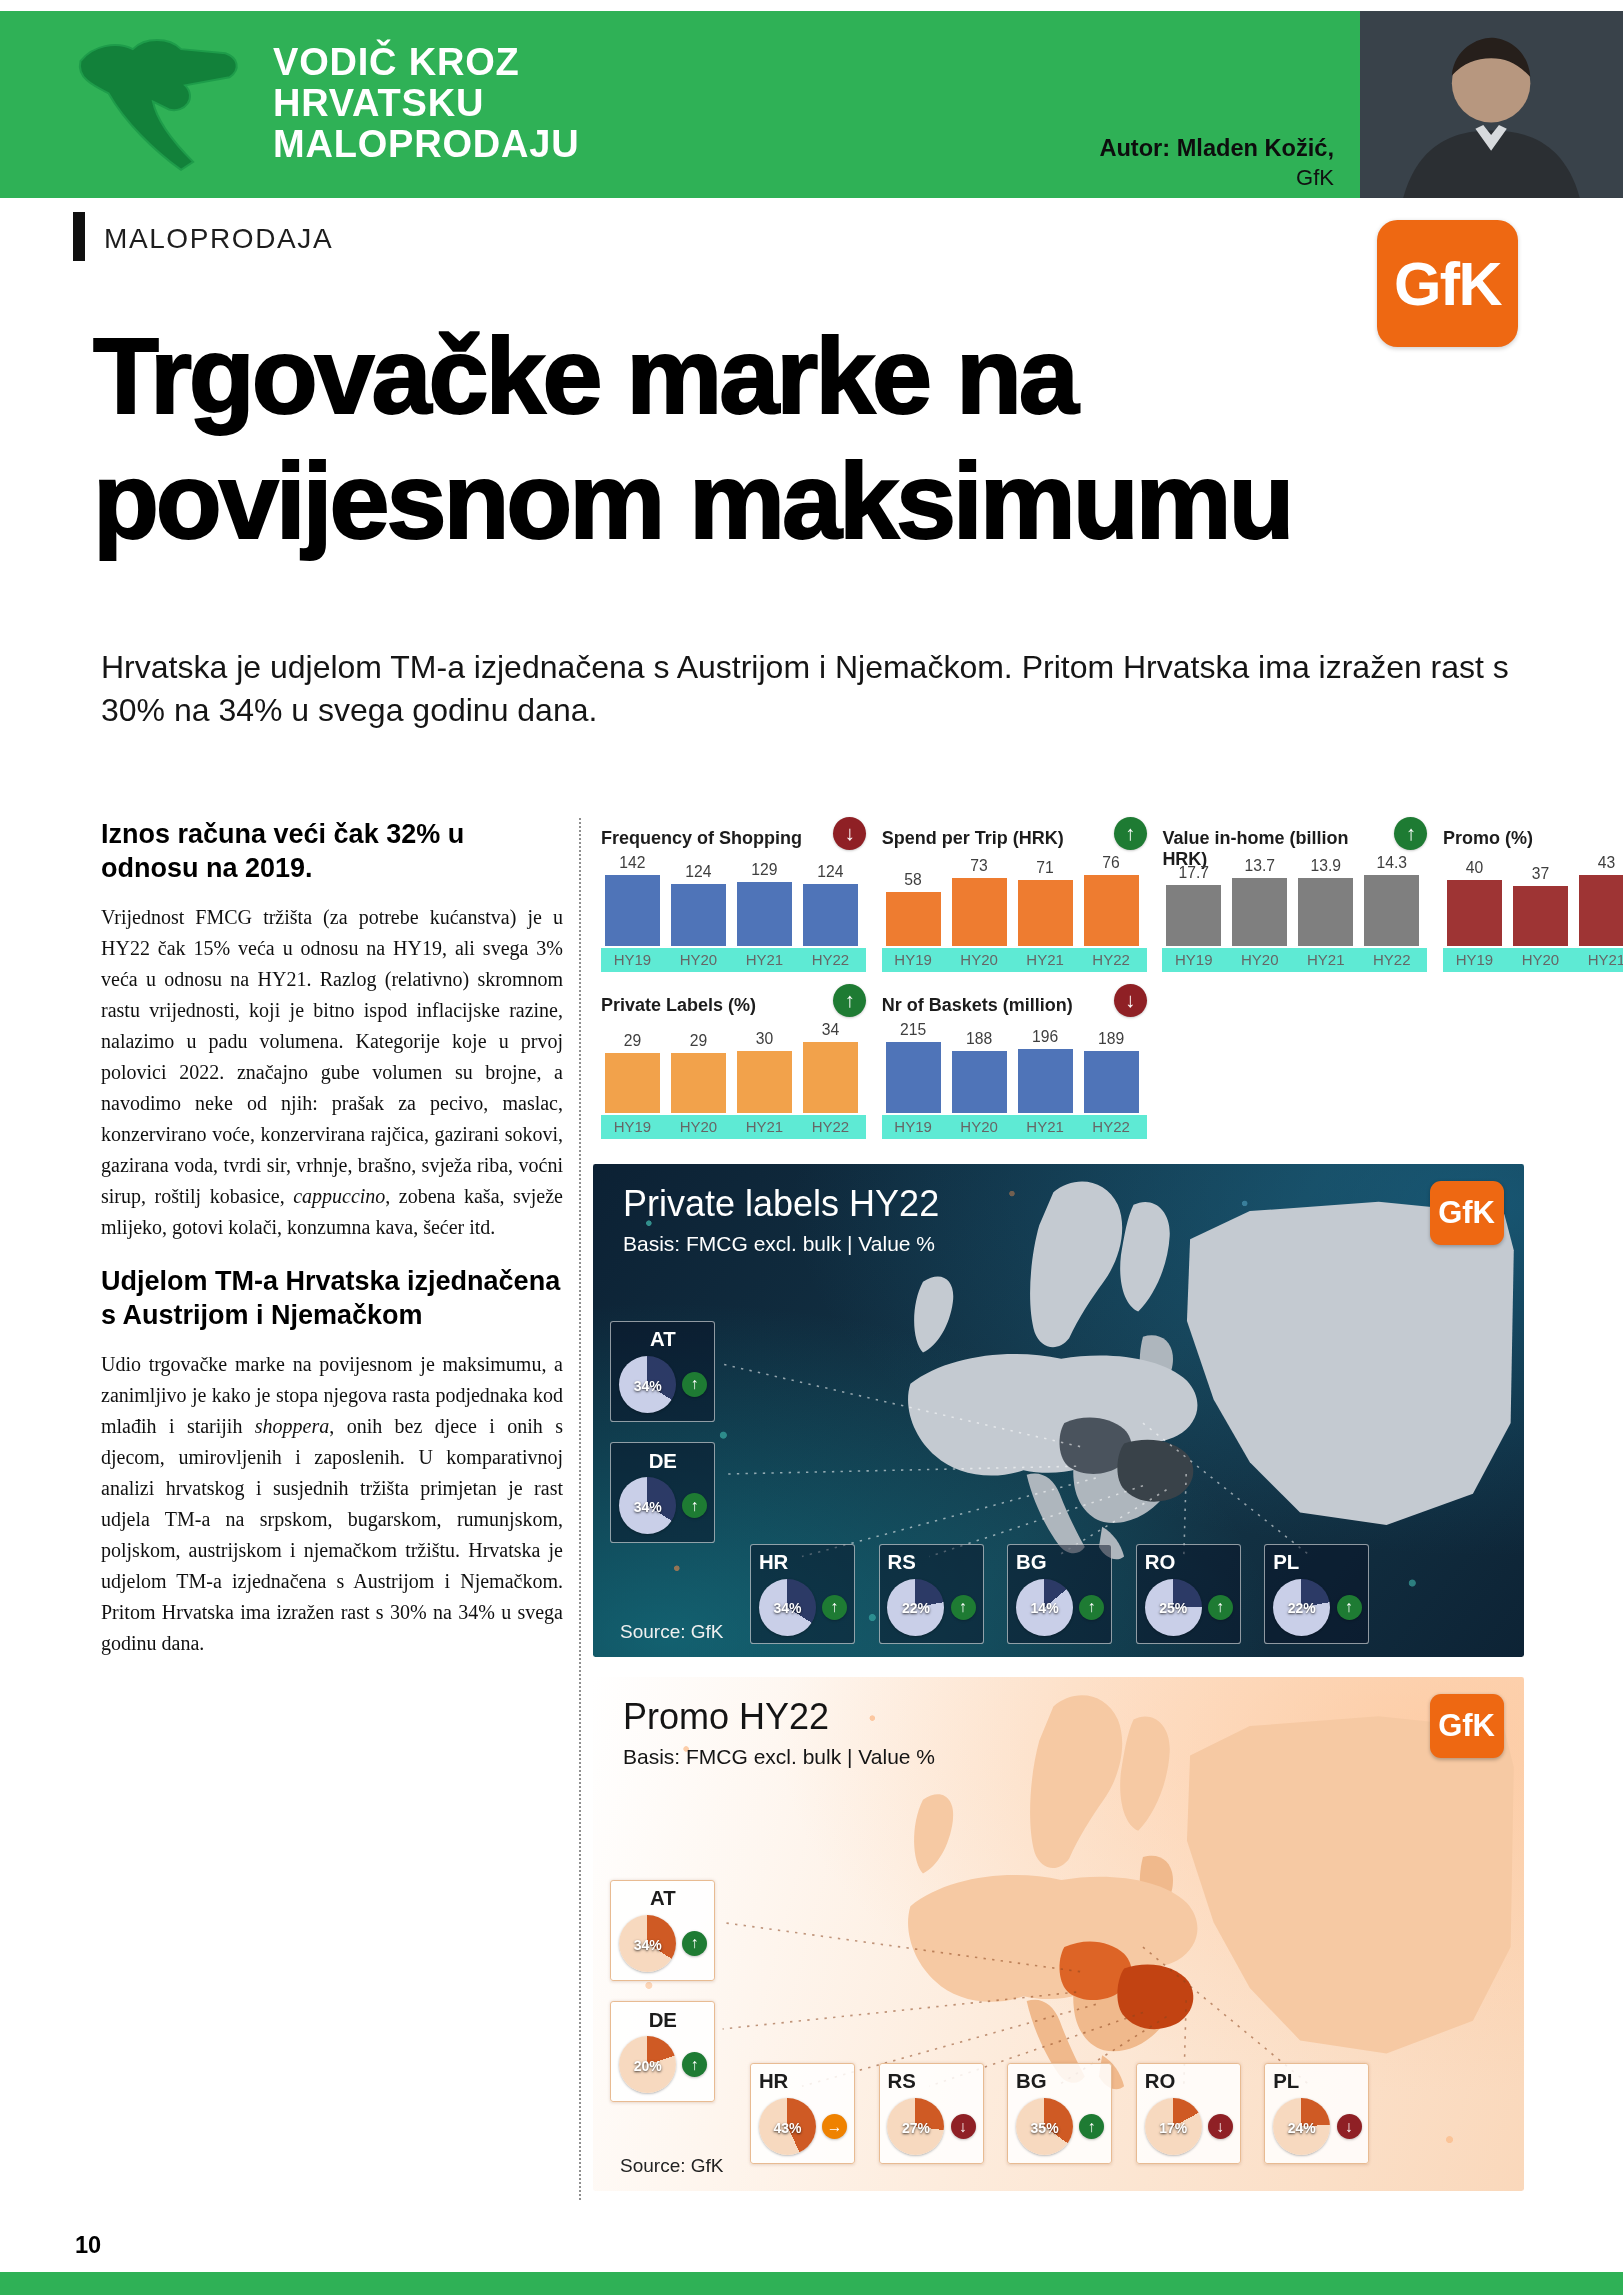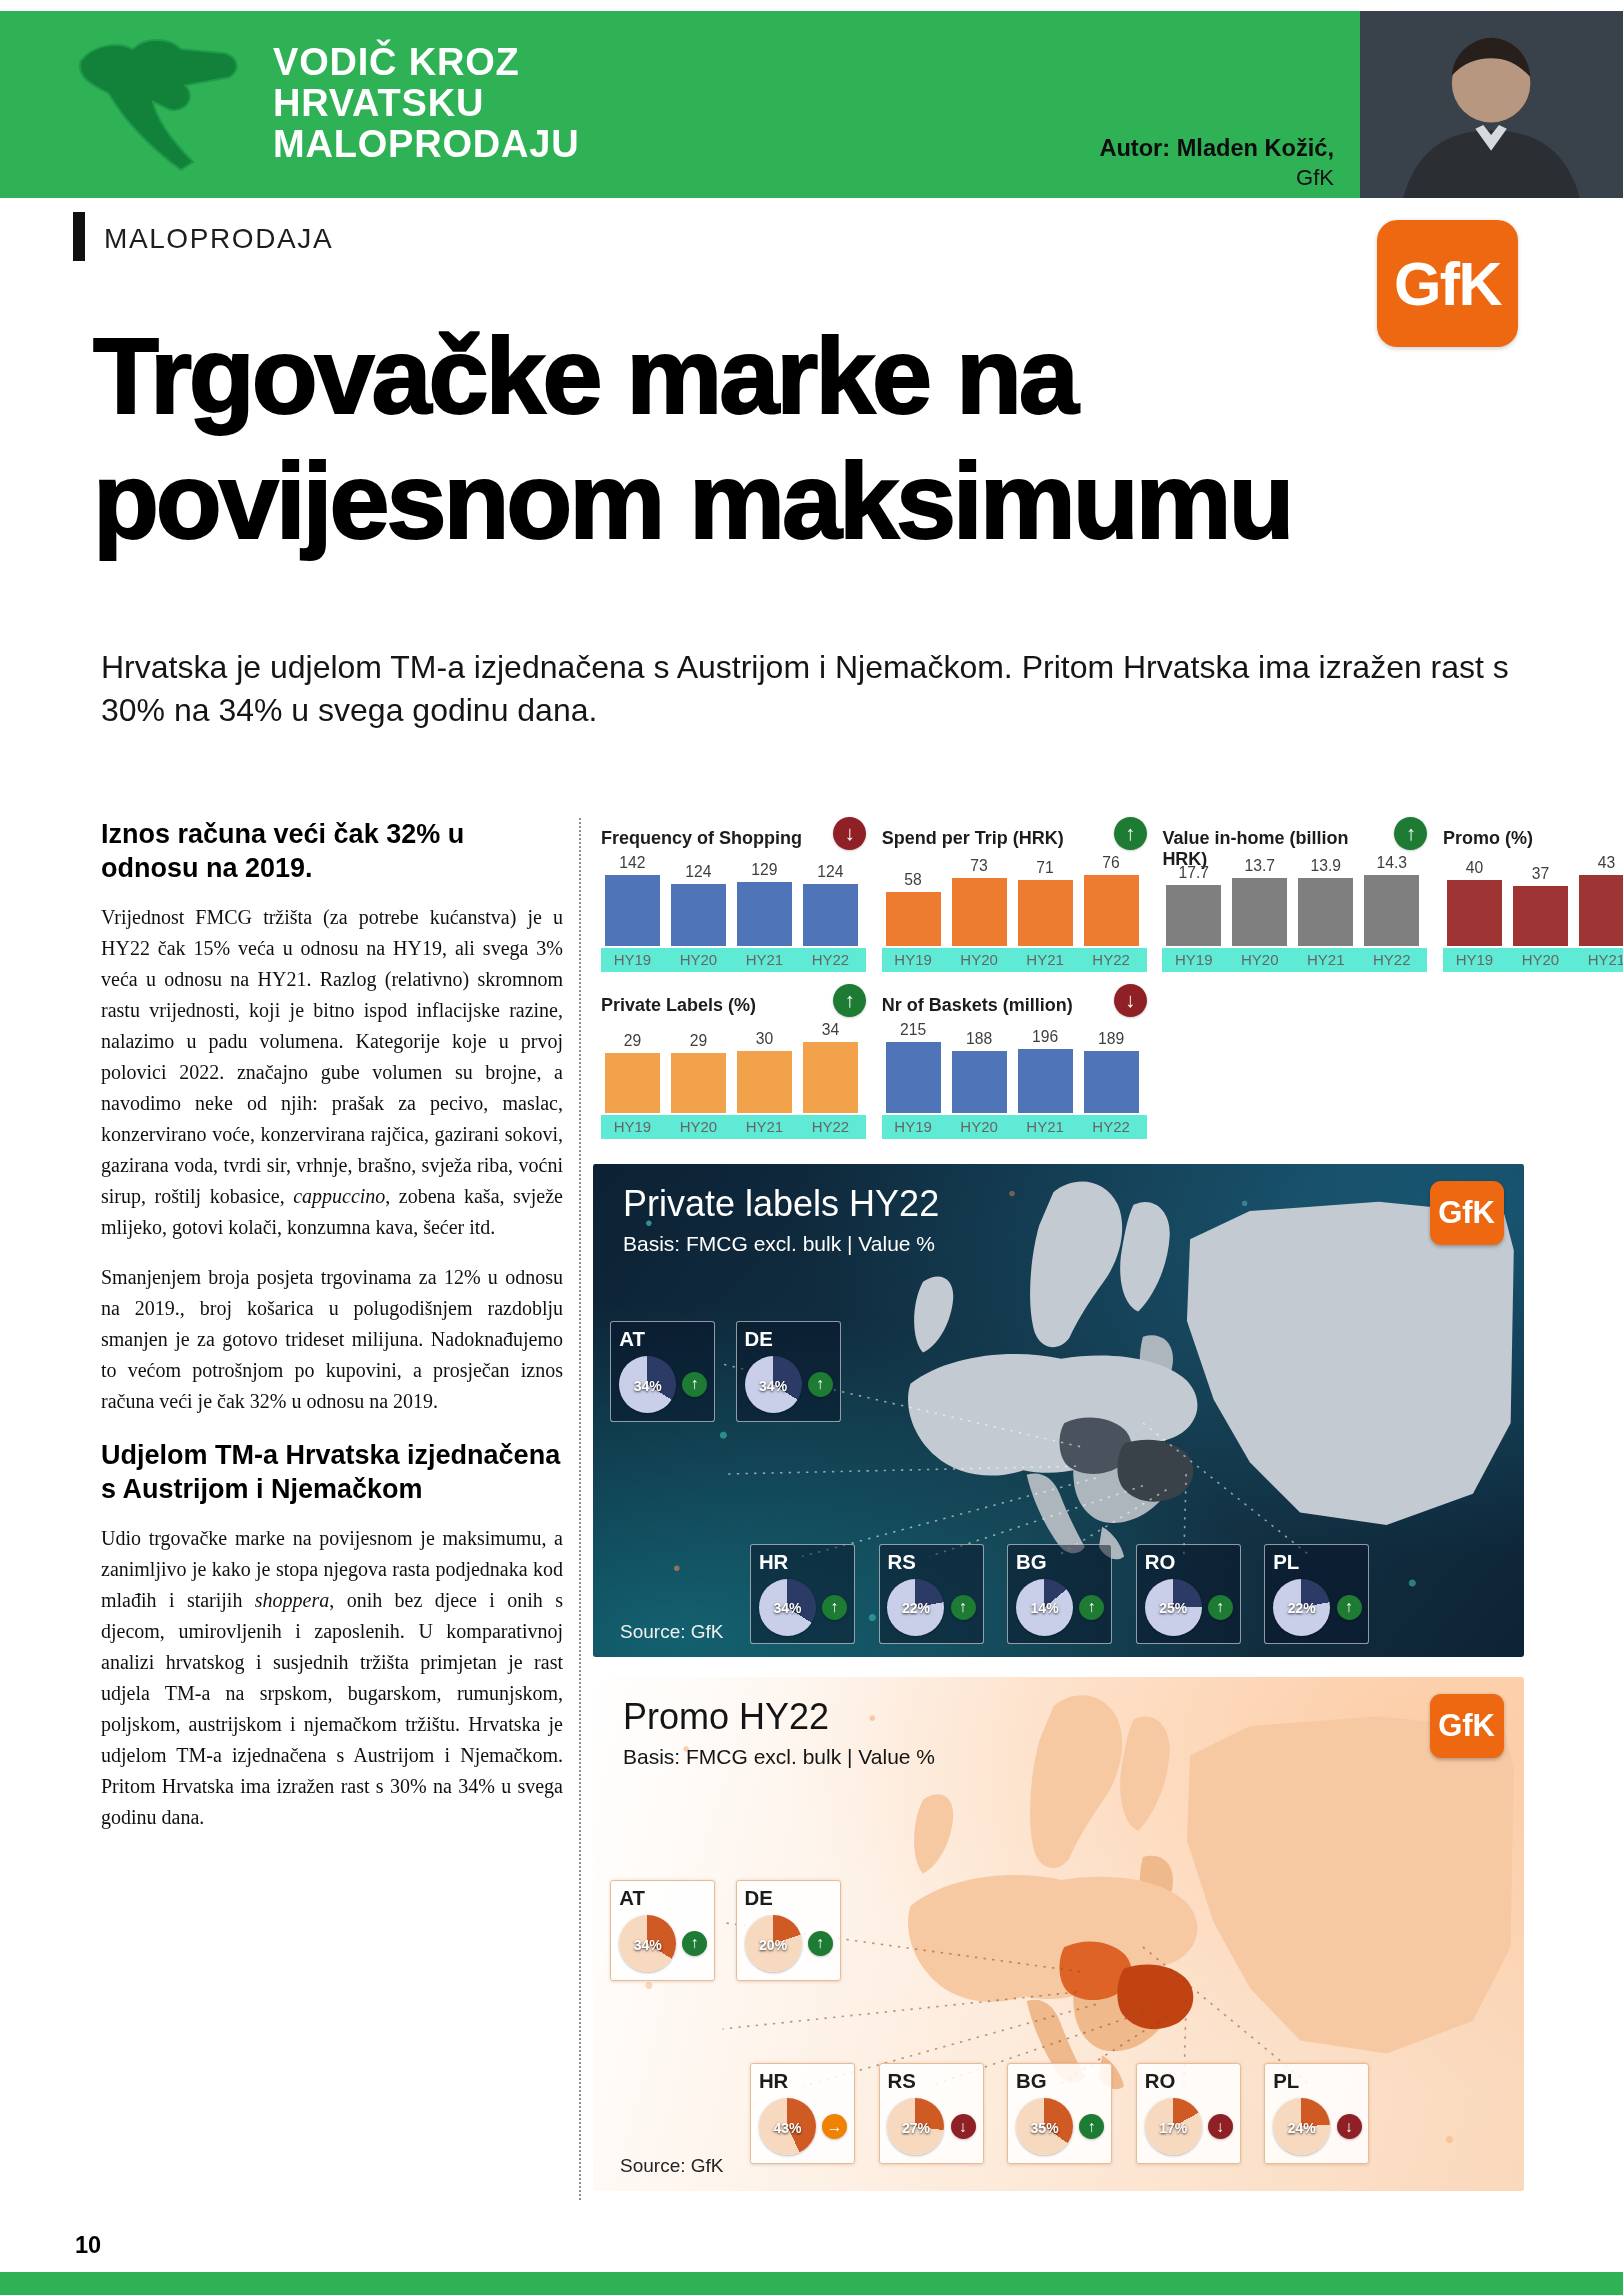--- a/index.html
+++ b/index.html
@@ -97,21 +97,21 @@
   .panel-sub{ position:absolute; left:30px; top:68px; font-size:21px; }
   .panel-dark .panel-title, .panel-dark .panel-sub{ color:#fff; }
   .panel-light .panel-title, .panel-light .panel-sub{ color:#141414; }
   .panel-logo{ position:absolute; right:20.4px; top:17.3px; width:74px; height:64px;
     background:#ee6812; border-radius:11px; display:flex; align-items:center; justify-content:center;
     color:#fff; font-weight:700; font-size:31px; box-shadow:0 1.6px 3.9px rgba(0,0,0,.25); }
   .panel-source{ position:absolute; left:27px; bottom:14px; font-size:19px; }
   .panel-dark .panel-source{ color:#f0f0f0; }
   .panel-light .panel-source{ color:#222; }
 
-  .cards-left{ position:absolute; left:17.3px; display:flex; flex-direction:row; gap:20.4px; }
+  .cards-left{ position:absolute; left:17.3px; display:flex; flex-direction:column; gap:20.4px;text-align:center; }
   .panel-dark .cards-left{ top:157px; }
   .panel-light .cards-left{ top:203px; }
   .cards-bottom{ position:absolute; left:157px; display:flex; gap:23.6px; }
   .panel-dark .cards-bottom{ bottom:12.6px; }
   .panel-light .cards-bottom{ bottom:27px; }
   .pie-card{ width:105px; padding:6.3px 7.9px 7.9px; border-radius:3.1px; }
   .card-dark{ background:rgba(8,18,38,.5); border:0.8px solid rgba(255,255,255,.55); }
   .card-light{ background:rgba(255,255,255,.85); border:0.8px solid #e8bb92; box-shadow:0 0.8px 3.1px rgba(120,60,20,.18); }
   .pie-label{ font-weight:700; font-size:20.4px; margin-bottom:4.7px; }
   .card-dark .pie-label{ color:#fff; }
@@ -163,21 +163,20 @@
 
   <h1 class="headline">
     <div>Trgovačke marke na</div>
     <div>povijesnom maksimumu</div>
   </h1>
   <p class="lead">Hrvatska je udjelom TM-a izjednačena s Austrijom i Njemačkom. Pritom Hrvatska ima izražen rast s 30% na 34% u svega godinu dana.</p>
 
   <div class="article">
     <h2>Iznos računa veći čak 32% u odnosu na 2019.</h2>
     <p><span>Vrijednost FMCG tržišta (za potrebe kućanstva) je u HY22 čak 15% veća u odnosu na HY19, ali svega 3% veća u odnosu na HY21. Razlog (relativno) skromnom rastu vrijednosti, koji je bitno ispod inflacijske razine, nalazimo u padu volumena. Kategorije koje u prvoj polovici 2022. značajno gube volumen su brojne, a navodimo neke od njih: prašak za pecivo, maslac, konzervirano voće, konzervirana rajčica, gazirani sokovi, gazirana voda, tvrdi sir, vrhnje, brašno, svježa riba, voćni sirup, roštilj kobasice, </span><span class="it">cappuccino</span><span>, zobena kaša, svježe mlijeko, gotovi kolači, konzumna kava, šećer itd.</span></p>
-    <p>Smanjenjem broja posjeta trgovinama za 12% u odnosu na 2019., broj košarica u polugodišnjem razdoblju smanjen je za gotovo trideset milijuna. Nadoknađujemo to većom potrošnjom po kupovini, a prosječan iznos računa veći je čak 32% u odnosu na 2019.</p>
     <h2>Udjelom TM-a Hrvatska izjednačena s Austrijom i Njemačkom</h2>
     <p><span>Udio trgovačke marke na povijesnom je maksimumu, a zanimljivo je kako je stopa njegova rasta podjednaka kod mlađih i starijih </span><span class="it">shoppera</span><span>, onih bez djece i onih s djecom, umirovljenih i zaposlenih. U komparativnoj analizi hrvatskog i susjednih tržišta primjetan je rast udjela TM-a na srpskom, bugarskom, rumunjskom, poljskom, austrijskom i njemačkom tržištu. Hrvatska je udjelom TM-a izjednačena s Austrijom i Njemačkom. Pritom Hrvatska ima izražen rast s 30% na 34% u svega godinu dana.</span></p>
   </div>
   <div class="col-divider"></div>
 
   <div class="charts-grid">
     <div class="chart-cell">
       <div class="chart-head">
           <div class="chart-title">Frequency of Shopping</div>
           <div class="trend-badge" style="background: rgb(143, 32, 37);">↓</div>

